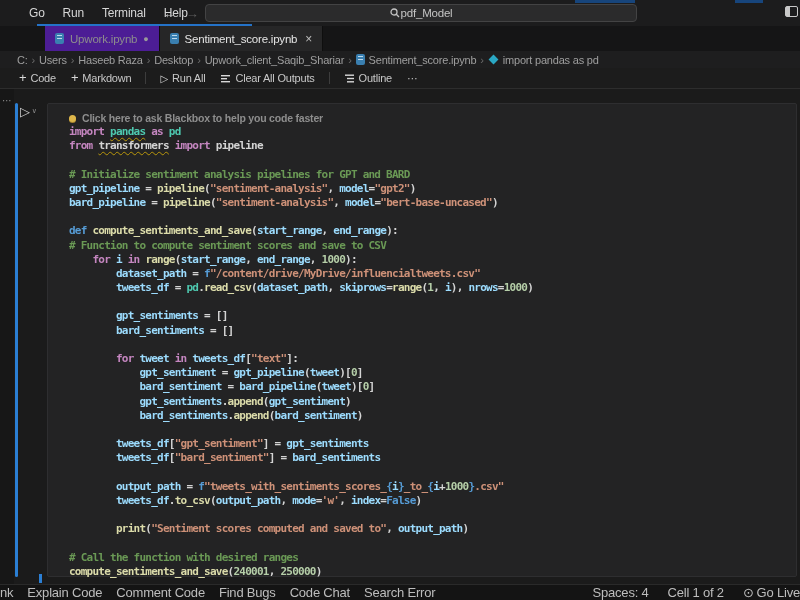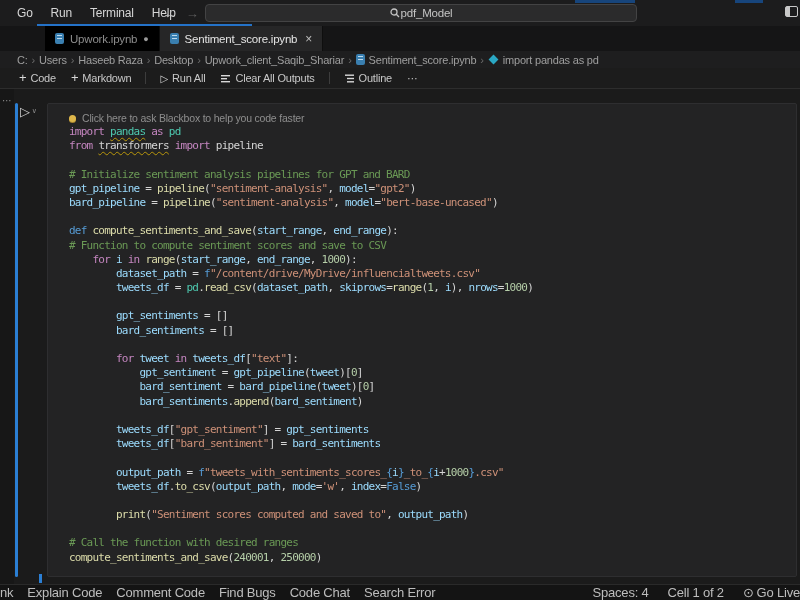--- a/index.html
+++ b/index.html
@@ -3,40 +3,40 @@
 <meta charset="utf-8">
 <style>
   * { margin:0; padding:0; box-sizing:border-box; }
   html,body { width:800px; height:600px; overflow:hidden; background:#1b1b1b;
     font-family:"Liberation Sans","DejaVu Sans",sans-serif; letter-spacing:-0.2px; }
   .window { position:relative; width:800px; height:600px; display:flex; flex-direction:column; }
 
   
   .titlebar { position:relative; height:26px; background:#1c1c1d; display:flex; align-items:center;
     color:#cfcfcf; font-size:12px; flex:0 0 auto; }
-  .menus { display:flex; padding-left:8px; }
+  .menus { display:flex; padding-left:8px;margin-left:12px; }
   .menu-item { padding:0 9px; cursor:default; color:#d6d6d6; }
   .nav-arrows { position:absolute; left:163px; top:0; height:26px; display:flex; align-items:center; gap:10px; font-size:13px; }
   .arrow-back { color:#c9c9c9; }
   .arrow-fwd { color:#5e5e5e; }
   .cmd-center { position:absolute; left:205px; top:4px; width:432px; height:18px; background:#2b2b2c;
     border:1px solid #434344; border-radius:4px; display:flex; align-items:center; justify-content:center;
     gap:1px; color:#c4c4c4; font-size:11.5px; }
   .search-glass { width:10px; height:10px; flex:0 0 auto; }
   .layout-icon { position:absolute; right:2px; top:6px; width:13px; height:11px; border:1.5px solid #c8c8c8;
     border-radius:2px; }
   .layout-icon::after { content:""; position:absolute; left:0; top:0; bottom:0; width:4px; background:#c8c8c8; }
   .blueline-a { position:absolute; left:575px; top:0; width:60px; height:3px; background:#17457c; }
   .blueline-b { position:absolute; left:37px; top:24px; width:215px; height:2px; background:#2472c8; }
   .blueline-c { position:absolute; left:735px; top:0; width:28px; height:3px; background:#17457c; }
 
   
   .tabbar { height:25px; background:#151516; display:flex; align-items:stretch; flex:0 0 auto; }
   .tab-spacer { width:45px; flex:0 0 auto; }
-  .tab { display:flex; align-items:center; gap:6px; padding:0 10px; font-size:11.5px; background:#000000;
+  .tab { display:flex; align-items:center; gap:6px; padding:0 10px; font-size:11.5px; background:#4c1d95;
     border-right:1px solid #0e0e0e; cursor:default; }
   .tab.inactive { color:#8d8d8d; }
   .tab.active { background:#262627; color:#e4e4e4; }
   .nb-icon { width:9px; height:11px; background:#3a7fb0; border-radius:2px; position:relative; flex:0 0 auto; }
   .nb-icon::after { content:""; position:absolute; left:2px; top:2px; right:2px; height:2px;
     border-top:1px solid #bcd9ec; border-bottom:1px solid #bcd9ec; }
   .tab-dot { font-size:9px; color:#9a9a9a; }
   .tab-close { font-size:12px; color:#bdbdbd; margin-left:2px; }
 
   
@@ -57,21 +57,21 @@
 
   
   .main { position:relative; flex:1 1 auto; background:#1b1b1b; }
   .left-strip { position:absolute; left:0; top:0; bottom:0; width:14px; background:#171717; color:#8a8a8a;
     font-size:10px; text-align:center; padding-top:6px; }
   .cell-focus-bar { position:absolute; left:15px; top:14px; width:3px; height:474px; background:#2b7fd4; border-radius:2px; }
   .run-btn { position:absolute; left:20px; top:15px; color:#d0d0d0; font-size:13px; cursor:pointer; display:flex; align-items:flex-start; }
   .run-caret { font-size:7px; color:#8f8f8f; margin:3px 0 0 2px; }
   .cell { position:absolute; left:47px; top:14px; width:750px; height:474px; background:#232324;
     border:1px solid #2e2e30; border-radius:2px; }
-  .cell-inner { padding:7px 0 0 21px; }
+  .cell-inner { padding:7px 0 0 21px;font-weight:bold; }
   .hint-line { display:flex; align-items:center; gap:6px; height:14px; font-size:10.5px; color:#8e8e8e; }
   .bulb { width:7px; height:7px; background:#ddb64a; border-radius:50%; box-shadow:0 1px 0 #a8842f; flex:0 0 auto; }
   .code-block { font-family:"DejaVu Sans Mono",monospace; font-size:11px; letter-spacing:-0.75px; }
   .code-line { height:14.2px; line-height:14.2px; white-space:pre; }
   .tk-kw { color:#c586c0; } .tk-df { color:#569cd6; } .tk-ty { color:#4ec9b0; }
   .tk-fn { color:#dcdcaa; } .tk-va { color:#9cdcfe; } .tk-st { color:#ce9178; }
   .tk-nu { color:#b5cea8; } .tk-cm { color:#6a9955; } .tk-pu { color:#d4d4d4; }
   .tk-fb { color:#569cd6; }
   .tk-sq { text-decoration:underline wavy #b8960b; text-decoration-thickness:1px; text-underline-offset:2px;text-align:right; }
   .overview-tick { position:absolute; left:39px; bottom:1px; width:3px; height:9px; background:#2b7fd4; }
@@ -209,20 +209,21 @@
             <div class="code-line"><span class="tk-pu">    </span><span class="tk-kw">for </span><span class="tk-va">i</span><span class="tk-kw"> in </span><span class="tk-fn">range</span><span class="tk-pu">(</span><span class="tk-va">start_range</span><span class="tk-pu">, </span><span class="tk-va">end_range</span><span class="tk-pu">, </span><span class="tk-nu">1000</span><span class="tk-pu">):</span></div>
             <div class="code-line"><span class="tk-pu">        </span><span class="tk-va">dataset_path</span><span class="tk-pu"> = </span><span class="tk-df">f</span><span class="tk-st">"/content/drive/MyDrive/influencialtweets.csv"</span></div>
             <div class="code-line"><span class="tk-pu">        </span><span class="tk-va">tweets_df</span><span class="tk-pu"> = </span><span class="tk-ty">pd</span><span class="tk-pu">.</span><span class="tk-fn">read_csv</span><span class="tk-pu">(</span><span class="tk-va">dataset_path</span><span class="tk-pu">, </span><span class="tk-va">skiprows</span><span class="tk-pu">=</span><span class="tk-fn">range</span><span class="tk-pu">(</span><span class="tk-nu">1</span><span class="tk-pu">, </span><span class="tk-va">i</span><span class="tk-pu">), </span><span class="tk-va">nrows</span><span class="tk-pu">=</span><span class="tk-nu">1000</span><span class="tk-pu">)</span></div>
             <div class="code-line">&nbsp;</div>
             <div class="code-line"><span class="tk-pu">        </span><span class="tk-va">gpt_sentiments</span><span class="tk-pu"> = []</span></div>
             <div class="code-line"><span class="tk-pu">        </span><span class="tk-va">bard_sentiments</span><span class="tk-pu"> = []</span></div>
             <div class="code-line">&nbsp;</div>
             <div class="code-line"><span class="tk-pu">        </span><span class="tk-kw">for </span><span class="tk-va">tweet</span><span class="tk-kw"> in </span><span class="tk-va">tweets_df</span><span class="tk-pu">[</span><span class="tk-st">"text"</span><span class="tk-pu">]:</span></div>
             <div class="code-line"><span class="tk-pu">            </span><span class="tk-va">gpt_sentiment</span><span class="tk-pu"> = </span><span class="tk-va">gpt_pipeline</span><span class="tk-pu">(</span><span class="tk-va">tweet</span><span class="tk-pu">)[</span><span class="tk-nu">0</span><span class="tk-pu">]</span></div>
             <div class="code-line"><span class="tk-pu">            </span><span class="tk-va">bard_sentiment</span><span class="tk-pu"> = </span><span class="tk-va">bard_pipeline</span><span class="tk-pu">(</span><span class="tk-va">tweet</span><span class="tk-pu">)[</span><span class="tk-nu">0</span><span class="tk-pu">]</span></div>
+            <div class="code-line"><span class="tk-pu">            </span><span class="tk-va">gpt_sentiments</span><span class="tk-pu">.</span><span class="tk-fn">append</span><span class="tk-pu">(</span><span class="tk-va">gpt_sentiment</span><span class="tk-pu">)</span></div>
             <div class="code-line"><span class="tk-pu">            </span><span class="tk-va">bard_sentiments</span><span class="tk-pu">.</span><span class="tk-fn">append</span><span class="tk-pu">(</span><span class="tk-va">bard_sentiment</span><span class="tk-pu">)</span></div>
             <div class="code-line">&nbsp;</div>
             <div class="code-line"><span class="tk-pu">        </span><span class="tk-va">tweets_df</span><span class="tk-pu">[</span><span class="tk-st">"gpt_sentiment"</span><span class="tk-pu">] = </span><span class="tk-va">gpt_sentiments</span></div>
             <div class="code-line"><span class="tk-pu">        </span><span class="tk-va">tweets_df</span><span class="tk-pu">[</span><span class="tk-st">"bard_sentiment"</span><span class="tk-pu">] = </span><span class="tk-va">bard_sentiments</span></div>
             <div class="code-line">&nbsp;</div>
             <div class="code-line"><span class="tk-pu">        </span><span class="tk-va">output_path</span><span class="tk-pu"> = </span><span class="tk-df">f</span><span class="tk-st">"tweets_with_sentiments_scores_</span><span class="tk-fb">{</span><span class="tk-va">i</span><span class="tk-fb">}</span><span class="tk-st">_to_</span><span class="tk-fb">{</span><span class="tk-va">i</span><span class="tk-pu">+</span><span class="tk-nu">1000</span><span class="tk-fb">}</span><span class="tk-st">.csv"</span></div>
             <div class="code-line"><span class="tk-pu">        </span><span class="tk-va">tweets_df</span><span class="tk-pu">.</span><span class="tk-fn">to_csv</span><span class="tk-pu">(</span><span class="tk-va">output_path</span><span class="tk-pu">, </span><span class="tk-va">mode</span><span class="tk-pu">=</span><span class="tk-st">'w'</span><span class="tk-pu">, </span><span class="tk-va">index</span><span class="tk-pu">=</span><span class="tk-df">False</span><span class="tk-pu">)</span></div>
             <div class="code-line">&nbsp;</div>
             <div class="code-line"><span class="tk-pu">        </span><span class="tk-fn">print</span><span class="tk-pu">(</span><span class="tk-st">"Sentiment scores computed and saved to"</span><span class="tk-pu">, </span><span class="tk-va">output_path</span><span class="tk-pu">)</span></div>
             <div class="code-line">&nbsp;</div>

